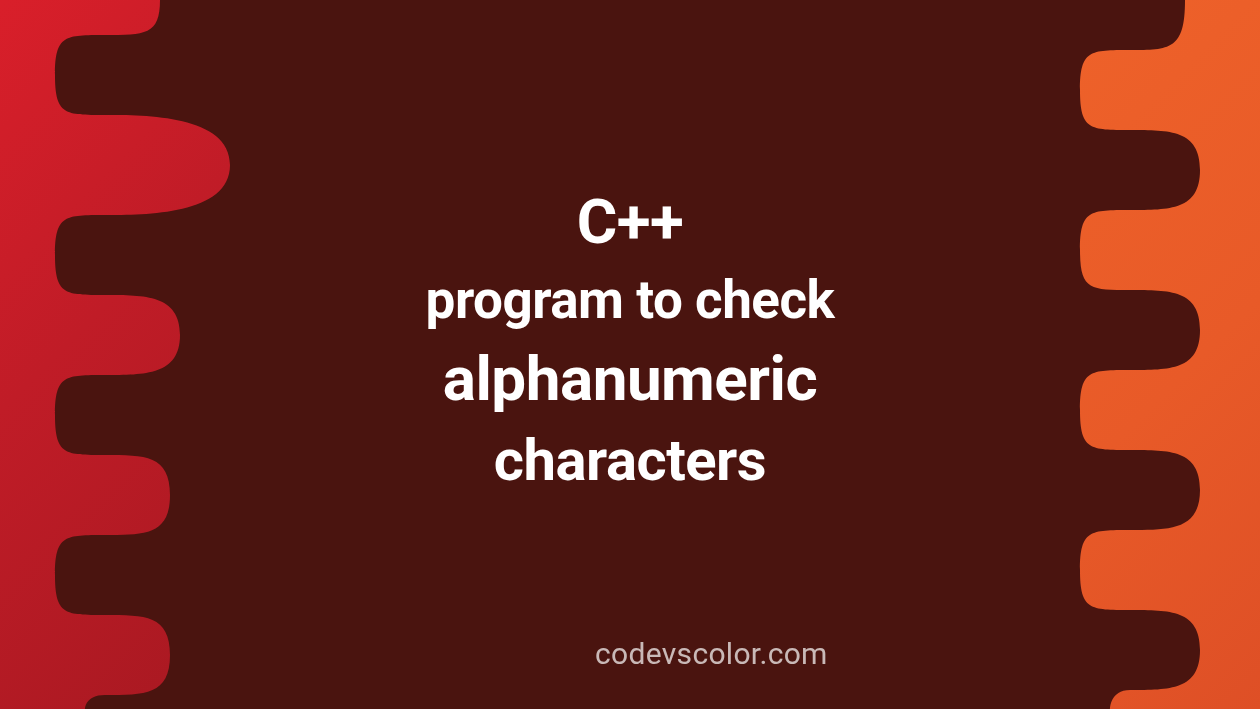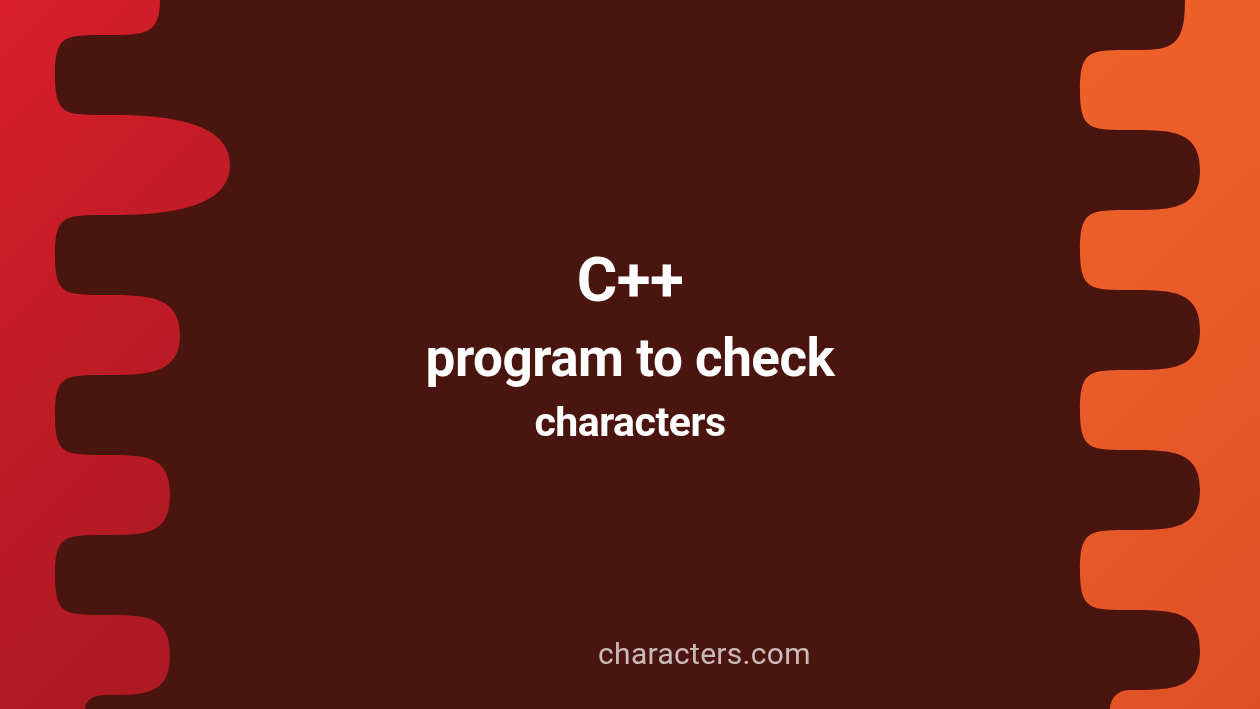--- a/index.html
+++ b/index.html
@@ -84,21 +84,21 @@
     }
 
     .title-line3 {
       font-size: 62px;
       font-weight: 700;
       line-height: 1.35;
       letter-spacing: -0.5px;
     }
 
     .title-line4 {
-      font-size: 41px;
+      font-size: 58px;
       font-weight: 700;
       line-height: 1.35;
       letter-spacing: -0.5px;
     }
 
     .watermark {
       position: absolute;
       bottom: 38px;
       left: 50%;
       transform: translateX(-15%);
@@ -165,18 +165,19 @@
       C290,130 260,130 220,130
       C180,130 170,130 170,90
       C170,50 180,50 220,50
       C260,50 275,50 275,0
       Z"></path>
   </svg>
 
   <div class="title">
     <div class="title-line1">C++</div>
     <div class="title-line2">program to check</div>
+    <div class="title-line3">alphanumeric</div>
     <div class="title-line4">characters</div>
   </div>
 
-  <div class="watermark">characters.com</div>
+  <div class="watermark">codevscolor.com</div>
 
 </div>
 
 </body></html>

